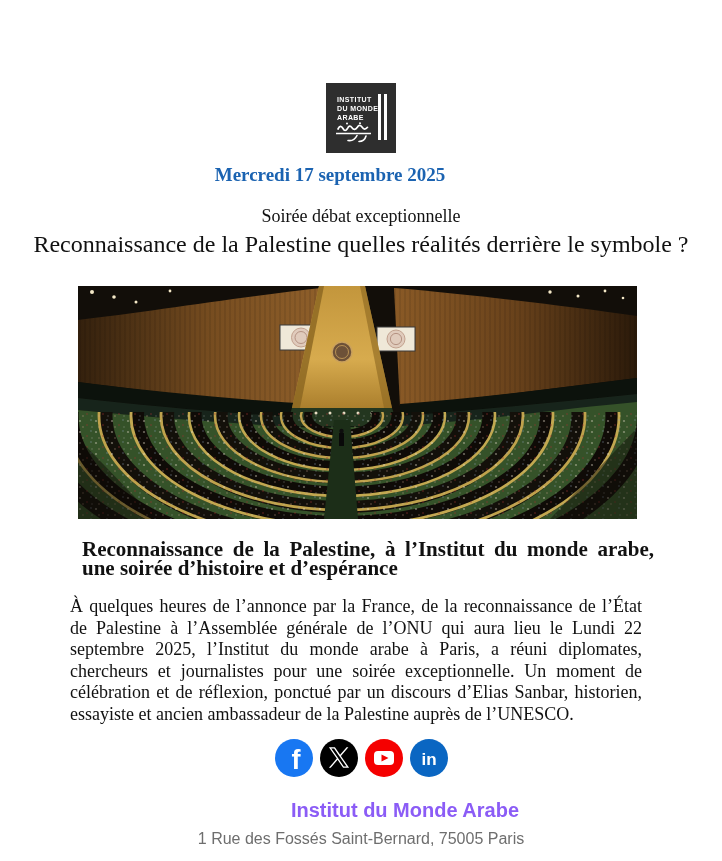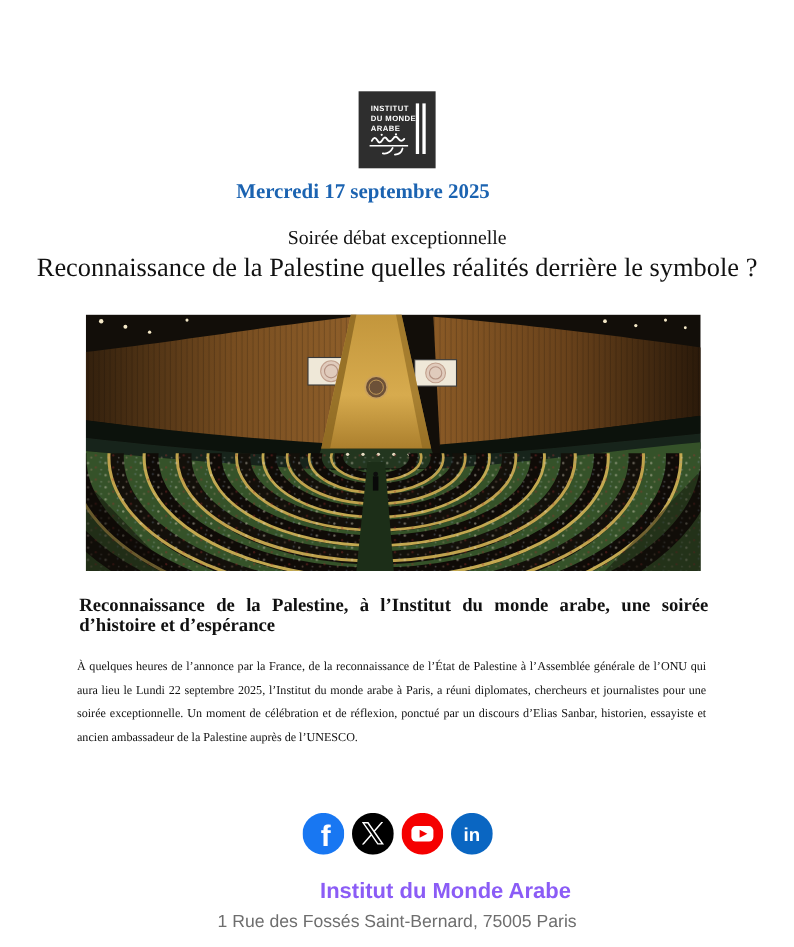--- a/index.html
+++ b/index.html
@@ -21,24 +21,24 @@
   .date{position:absolute;left:0;top:164px;width:660px;text-align:center;
         font-size:19px;font-weight:bold;color:#1b63b1;}
   .title-line1{position:absolute;left:0;top:206px;width:722px;text-align:center;font-size:18px;}
   .title-line2{position:absolute;left:0;top:231px;width:722px;text-align:center;font-size:24px;}
 
   
   .photo{position:absolute;left:78px;top:286px;width:559px;height:233px;}
   .photo svg{display:block;width:100%;height:100%;}
 
   
-  .article-heading{position:absolute;left:72px;top:540px;width:572px;
-                   font-size:17px;font-weight:bold;line-height:19px;text-align:justify;}
+  .article-heading{position:absolute;left:82px;top:540px;width:572px;
+                   font-size:21px;font-weight:bold;line-height:19px;text-align:justify;}
   .article-body{position:absolute;left:70px;top:596px;width:572px;
-                font-size:11px;line-height:21.5px;text-align:justify;}
+                font-size:18px;line-height:21.5px;text-align:justify;}
 
   
   .social{position:absolute;left:0;top:739px;width:722px;display:flex;
           justify-content:center;gap:7px;}
   .sicon{width:38px;height:38px;display:block;cursor:pointer;}
   .sicon svg{display:block;width:38px;height:38px;}
   .glyph{font-family:"Liberation Sans",sans-serif;font-weight:bold;fill:#ffffff;}
 
   
   .footer-name{position:absolute;left:0;top:799px;width:722px;text-align:center;

